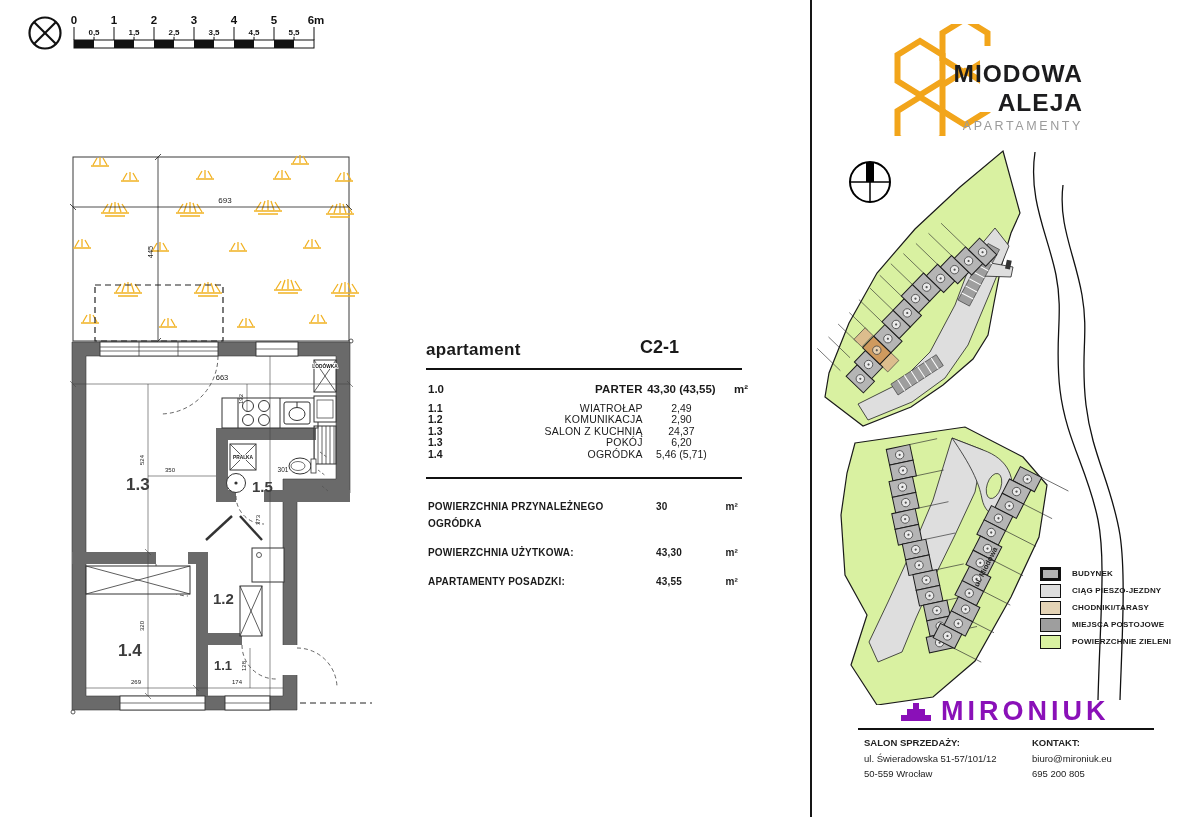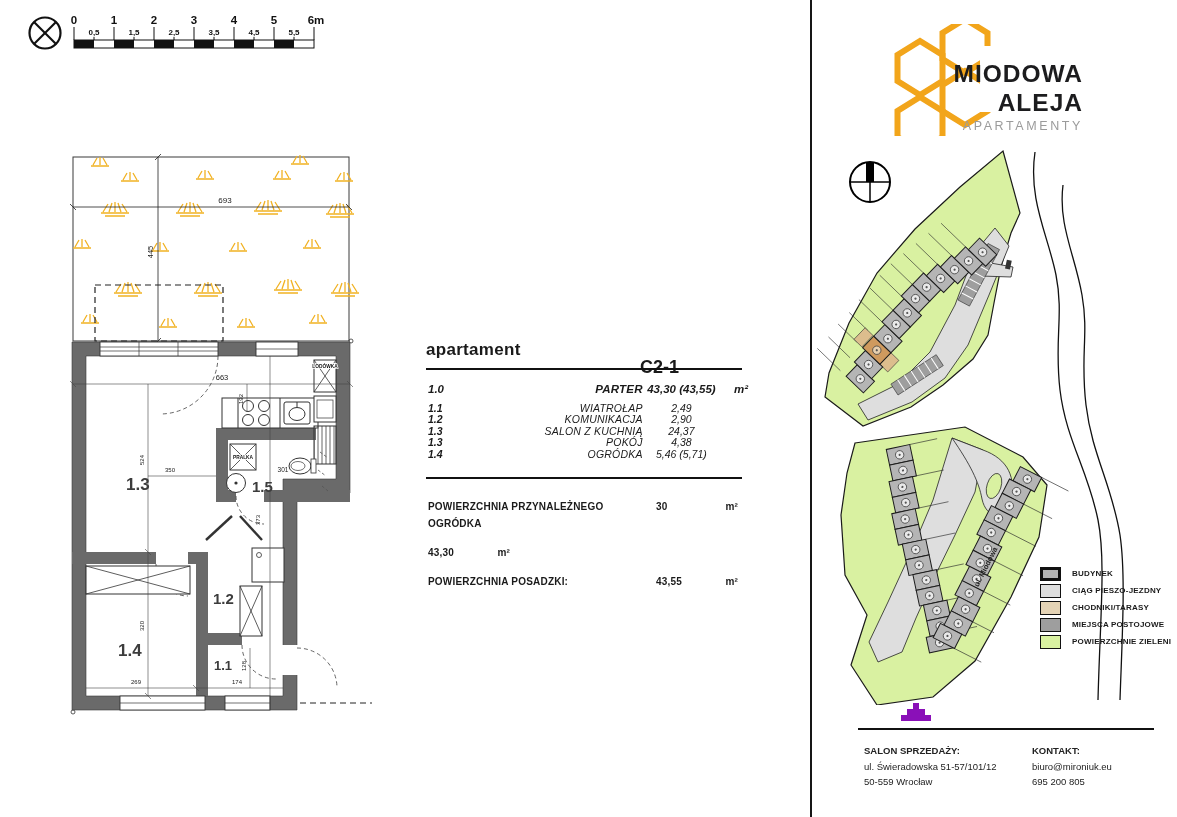--- a/index.html
+++ b/index.html
@@ -4,42 +4,42 @@
 <style>
   html,body{margin:0;padding:0;background:#e8e8e8;}
   .page{position:relative;width:1177px;height:817px;background:#ffffff;
         font-family:"Liberation Sans",sans-serif;overflow:hidden;color:#1a1a1a;}
   .abs{position:absolute;}
   svg text{font-family:"Liberation Sans",sans-serif;}
   
   .tbl-title{font-size:17px;font-weight:800;letter-spacing:.3px;text-align:right;}
   .tbl-code{font-size:18px;font-weight:800;}
   .rule{background:#111;}
-  .apt-rows{display:flex;flex-direction:column;font-style:italic;}
+  .apt-rows{display:flex;flex-direction:column;}
   .apt-row{display:flex;font-size:10.5px;line-height:11.5px;}
   .apt-row .c{width:48px;font-weight:800;}
   .apt-row .n{width:168px;font-weight:500;letter-spacing:.2px;text-align:right;}
   .apt-row .v{width:78px;text-align:center;}
   .apt-row .u{width:28px;text-align:right;font-weight:800;}
   .apt-row.hd{font-size:11.5px;margin-bottom:7px;}
   .apt-row.hd .n,.apt-row.hd .v{font-weight:800;}
   .sum-row{display:flex;font-size:10px;font-weight:800;line-height:17px;letter-spacing:.2px;margin-top:12px;}
   .sum-row .l{width:228px;}
   .sum-row .v{width:52px;text-align:left;}
   .sum-row .u{width:30px;text-align:right;}
   
   .legend{display:flex;flex-direction:column;gap:2px;}
   .leg-item{display:flex;align-items:center;height:15px;}
   .leg-sw{width:21px;height:14px;border:1px solid #111;box-sizing:border-box;flex:none;}
   .leg-item:first-child .leg-sw{border-width:3px;}
   .leg-lb{margin-left:11px;font-size:8px;font-weight:800;letter-spacing:.2px;white-space:nowrap;}
   
   .brandword{font-size:27px;font-weight:800;letter-spacing:4px;color:#8A10B8;}
   .contact{font-size:9.5px;line-height:15.5px;color:#222;font-weight:500;}
-  .contact .t{font-weight:600;margin-top:8px;}
+  .contact .t{font-weight:600;}
   .divider{width:1.5px;background:#161616;}
 </style>
 </head>
 <body>
 
 <div class="page">
 
   <svg class="abs" style="left:24px;top:12px" width="42" height="42" viewBox="0 0 42 42">
     <circle cx="21" cy="21" r="15.5" fill="none" stroke="#111" stroke-width="2.2"></circle>
     <line x1="10" y1="10" x2="32" y2="32" stroke="#111" stroke-width="2.2"></line>
@@ -262,21 +262,21 @@
       <text x="252" y="492" font-size="15">1.5</text>
       <text x="213" y="604" font-size="15">1.2</text>
       <text x="214" y="670" font-size="13">1.1</text>
       <text x="118" y="656" font-size="17">1.4</text>
     </g>
 
     <path d="M300,703 H372" stroke="#222" stroke-width="1" stroke-dasharray="6,4"></path>
   </svg>
 
   <div class="abs tbl-title" style="left:426px;top:340px">apartament</div>
-  <div class="abs tbl-code" style="left:640px;top:357px">C2-1</div>
+  <div class="abs tbl-code" style="left:640px;top:337px">C2-1</div>
   <div class="abs rule" style="left:426px;top:368px;width:316px;height:1.5px"></div>
 
   <div class="abs apt-rows" style="left:428px;top:384px;width:320px">
     <div class="apt-row hd">
       <span class="c">1.0</span>
       <span class="n">PARTER</span>
       <span class="v">43,30 (43,55)</span>
       <span class="u">m²</span>
     </div>
     <div class="apt-row">
@@ -293,45 +293,46 @@
     </div>
     <div class="apt-row">
       <span class="c">1.3</span>
       <span class="n">SALON Z KUCHNIĄ</span>
       <span class="v">24,37</span>
       <span class="u"></span>
     </div>
     <div class="apt-row">
       <span class="c">1.3</span>
       <span class="n">POKÓJ</span>
-      <span class="v">4,38</span>
+      <span class="v">6,20</span>
       <span class="u"></span>
     </div>
     <div class="apt-row">
       <span class="c">1.4</span>
       <span class="n">OGRÓDKA</span>
       <span class="v">5,46 (5,71)</span>
       <span class="u"></span>
     </div>
   </div>
 
   <div class="abs rule" style="left:426px;top:477px;width:316px;height:1.5px"></div>
 
   <div class="abs" style="left:428px;top:486px;width:320px">
     <div class="sum-row">
       <span class="l">POWIERZCHNIA PRZYNALEŻNEGO OGRÓDKA</span>
       <span class="v">30</span>
       <span class="u">m²</span>
     </div>
     <div class="sum-row">
+      <span class="l">POWIERZCHNIA UŻYTKOWA:</span>
       <span class="v">43,30</span>
       <span class="u">m²</span>
     </div>
     <div class="sum-row">
-      <span class="l">POWIERZCHNIA POSADZKI:</span>
+      <span class="l">APARTAMENTY POSADZKI:</span>
       <span class="v">43,55</span>
       <span class="u">m²</span>
     </div>
   </div>
 
   <div class="abs divider" style="left:810px;top:0;height:817px"></div>
 
   <svg class="abs" style="left:868px;top:24px" width="240" height="112" viewBox="0 0 240 112">
     <g fill="none" stroke="#F2A51B" stroke-width="6" stroke-linejoin="miter">
       <polygon points="52,17 74.5,31 74.5,57 52,71 29.5,57 29.5,31"></polygon>
@@ -505,20 +506,21 @@
     </div>
     <div class="leg-item">
       <span class="leg-sw" style="background-color: rgb(217, 241, 161);"></span>
       <span class="leg-lb">POWIERZCHNIE ZIELENI</span>
     </div>
   </div>
 
   <svg class="abs" style="left:898px;top:699px" width="36" height="24" viewBox="0 0 36 24">
     <path d="M3,22 H33 V16 H27 V10 H21 V4 H15 V10 H9 V16 H3 Z" fill="#8A10B8"></path>
   </svg>
+  <div class="abs brandword" style="left:941px;top:696px">MIRONIUK</div>
   <div class="abs rule" style="left:858px;top:728px;width:296px;height:2px"></div>
 
   <div class="abs contact" style="left:864px;top:735px">
     <div class="t">SALON SPRZEDAŻY:</div>
     <div>ul. Świeradowska 51-57/101/12</div>
     <div>50-559 Wrocław</div>
   </div>
   <div class="abs contact" style="left:1032px;top:735px">
     <div class="t">KONTAKT:</div>
     <div>biuro@mironiuk.eu</div>

